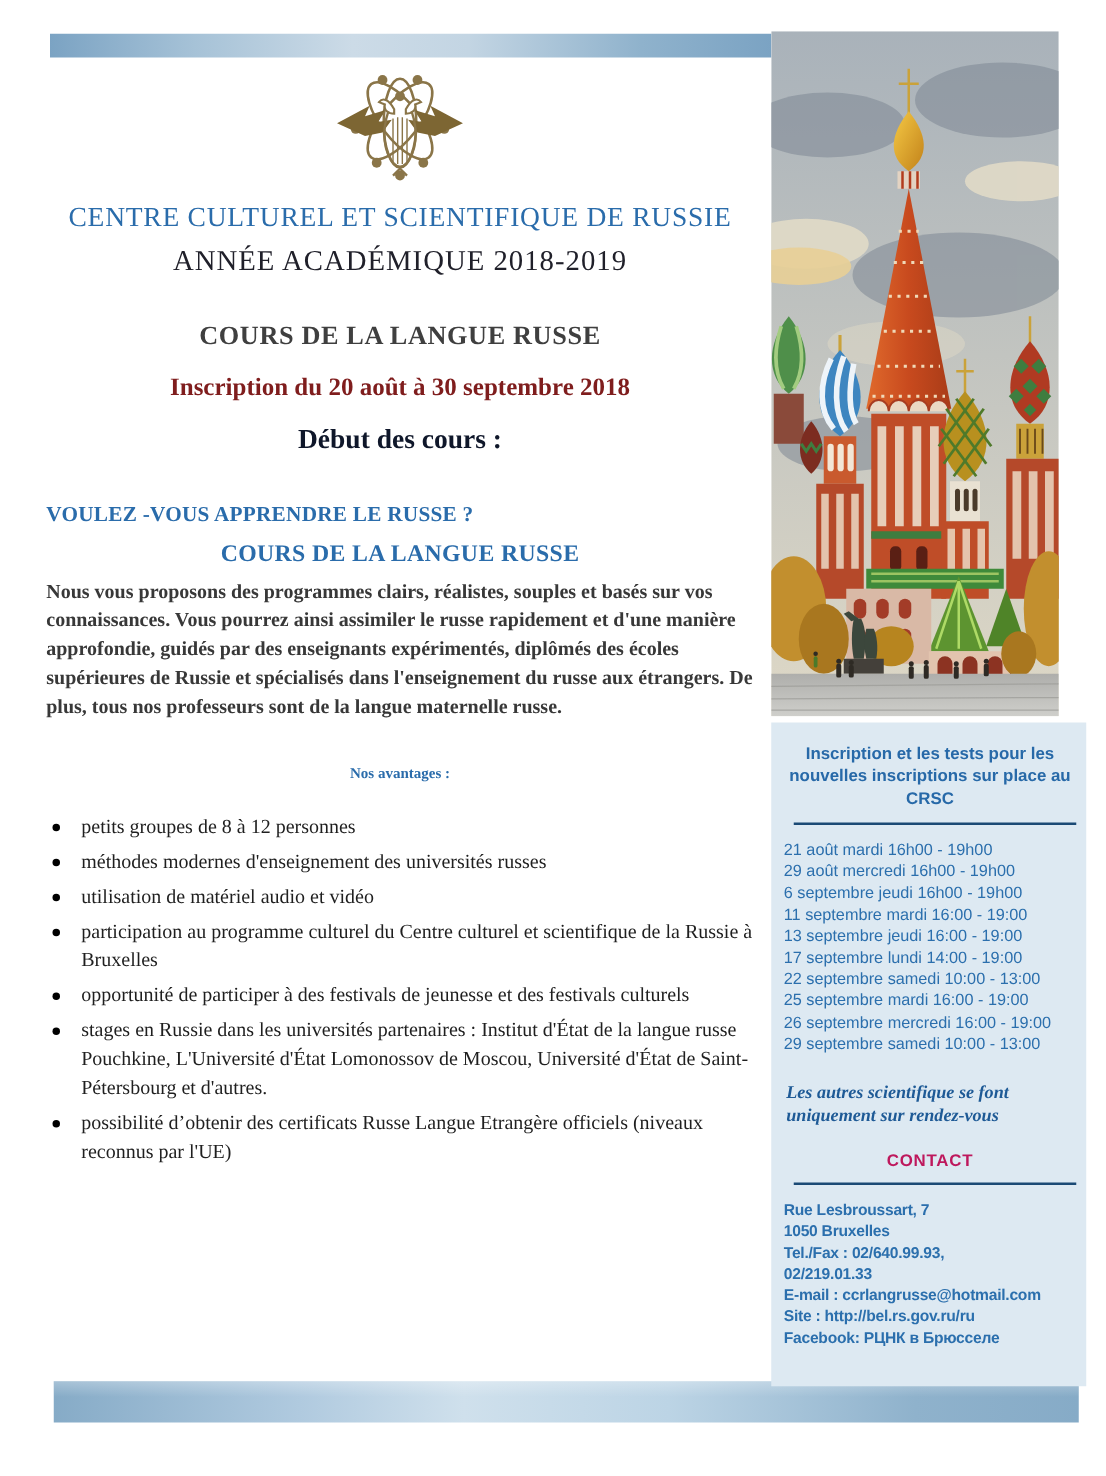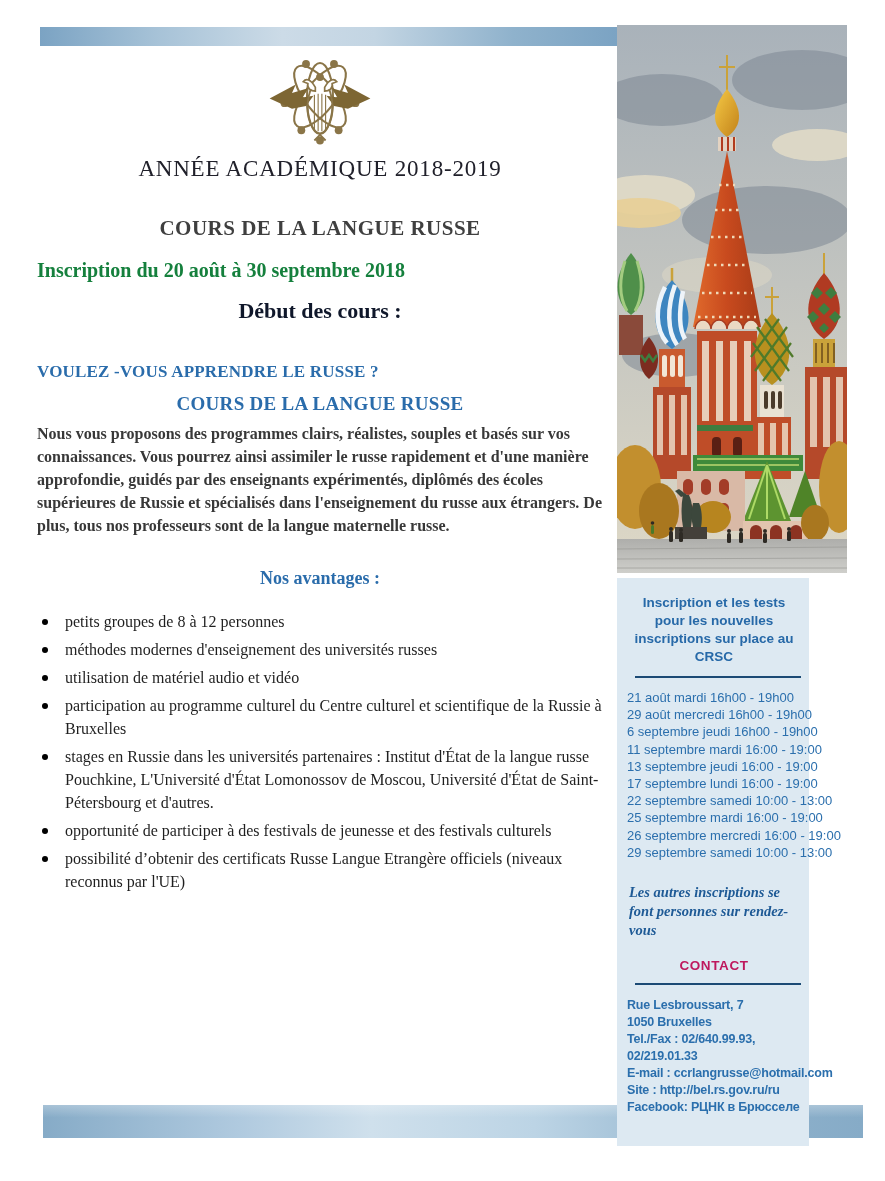--- a/index.html
+++ b/index.html
@@ -28,47 +28,47 @@
   }
   .year-title{
     margin:6px 0 0;text-align:center;color:#20202a;font-size:23px;font-weight:400;
     letter-spacing:.8px;line-height:29px;
   }
   .course-title{
     margin:32px 0 0;text-align:center;color:#3f3f3f;font-size:21px;font-weight:700;
     letter-spacing:.5px;line-height:26px;
   }
   .inscription-line{
-    margin:16px 0 0;color:#15803d;font-size:20px;font-weight:700;line-height:26px;
+    margin:16px 0 0;text-align:center;color:#7f1d1d;font-size:20px;font-weight:700;line-height:26px;
   }
   .start-line1{margin:14px 0 0;text-align:center;color:#0f172a;font-size:22px;font-weight:700;line-height:28px;}
   .start-line2{margin:2px 0 0;text-align:center;color:#2a6cab;font-size:22px;font-weight:700;line-height:28px;}
   .question-heading{
     margin:36px 0 0;color:#2a6cab;font-size:17px;font-weight:700;line-height:22px;letter-spacing:.2px;
   }
   .para{margin:6px 0 0;color:#383838;font-size:16px;font-weight:700;line-height:23px;}
   .course-heading-mid{
     margin:9px 0 0;text-align:center;color:#2a6cab;font-size:19px;font-weight:700;line-height:24px;letter-spacing:.3px;
   }
   .advantages-heading{
-    margin:30px 0 0;text-align:center;color:#2a6cab;font-size:18px;font-weight:700;line-height:23px;
+    margin:30px 0 0;text-align:center;color:#2a6cab;font-size:12px;font-weight:700;line-height:23px;
   }
   .bullet-list{margin:20px 0 0;padding:0;list-style:none;}
   .bullet-item{
     position:relative;padding-left:28px;margin:0 0 5px;color:#1f1f1f;
     font-size:16px;font-weight:400;line-height:23px;
   }
   .bullet-item::before{
     content:"";position:absolute;left:5px;top:9px;width:6px;height:6px;border-radius:50%;background:#000;
   }
   
   .sidebar{position:absolute;left:617px;top:25px;width:230px;}
   .photo{display:block;width:230px;height:548px;}
   .panel{
-    box-sizing:border-box;margin-top:5px;width:192px;min-height:525px;
+    box-sizing:border-box;margin-top:5px;width:252px;min-height:525px;
     background:#dde9f2;padding:16px 8px 30px 10px;
     font-family:"Liberation Sans","DejaVu Sans",sans-serif;
   }
   .panel-heading{
     color:#2769a8;font-weight:700;font-size:13.5px;line-height:18px;text-align:center;margin:0 2px;
   }
   .panel-rule{border:none;border-top:2px solid #1b4a75;margin:10px 0 11px 8px;}
   .schedule-line{color:#2b6fad;font-size:13px;line-height:17.2px;white-space:nowrap;}
   .note{
     font-family:"Liberation Serif","DejaVu Serif",serif;font-style:italic;font-weight:700;
@@ -125,37 +125,38 @@
           <line x1="54" y1="48" x2="54" y2="85"></line>
             <line x1="58" y1="47" x2="58" y2="87"></line>
           <line x1="62" y1="47" x2="62" y2="87"></line>
             <line x1="66" y1="48" x2="66" y2="85"></line>
         </g>
         <path d="M54,97 L60,91 L66,97" stroke-width="2"></path>
       </g>
     </svg>
   </div>
 
+  <h1 class="org-title">CENTRE  CULTUREL ET SCIENTIFIQUE DE RUSSIE</h1>
   <h2 class="year-title">ANNÉE ACADÉMIQUE 2018-2019</h2>
   <h3 class="course-title">COURS DE LA LANGUE RUSSE</h3>
   <p class="inscription-line">Inscription du 20 août à 30 septembre 2018</p>
   <p class="start-line1">Début des cours :</p>
 
   <h4 class="question-heading">VOULEZ -VOUS APPRENDRE LE RUSSE ?</h4>
   <h4 class="course-heading-mid">COURS DE LA LANGUE RUSSE</h4>
   <p class="para">Nous vous proposons des programmes clairs, réalistes, souples et basés sur vos connaissances. Vous pourrez ainsi assimiler le russe rapidement et d'une manière approfondie, guidés par des enseignants expérimentés, diplômés des écoles supérieures de Russie et spécialisés dans l'enseignement du russe aux étrangers. De plus, tous nos professeurs sont de la langue maternelle russe.</p>
 
   <h4 class="advantages-heading">Nos avantages :</h4>
   <ul class="bullet-list">
     <li class="bullet-item">petits groupes de 8 à 12 personnes</li>
     <li class="bullet-item">méthodes modernes d'enseignement des universités russes</li>
     <li class="bullet-item">utilisation de matériel audio et vidéo</li>
     <li class="bullet-item">participation au programme culturel du Centre culturel et scientifique de la Russie à Bruxelles</li>
+    <li class="bullet-item">opportunité de participer à des festivals de jeunesse et des festivals culturels</li>
     <li class="bullet-item">stages en Russie dans les universités partenaires :  Institut d'État de la langue russe Pouchkine, L'Université d'État Lomonossov de Moscou, Université d'État de Saint-Pétersbourg et d'autres.</li>
-    <li class="bullet-item">opportunité de participer à des festivals de jeunesse et des festivals culturels</li>
     <li class="bullet-item">possibilité d’obtenir des certificats Russe Langue Etrangère officiels (niveaux reconnus par l'UE)</li>
   </ul>
 </div>
 
 <div class="sidebar">
 
   <svg class="photo" role="img" viewBox="0 0 230 548" preserveAspectRatio="none" aria-label="Cathédrale Saint-Basile, Place Rouge, Moscou">
     <defs>
       <linearGradient id="sky" x1="0" y1="0" x2="0" y2="1">
         <stop offset="0" stop-color="#a9b2ba"></stop>
@@ -381,27 +382,27 @@
 
   <div class="panel">
     <div class="panel-heading">Inscription et les tests pour les nouvelles inscriptions sur place au CRSC</div>
     <hr class="panel-rule">
     <div>
       <div class="schedule-line">21 août mardi 16h00 - 19h00</div>
       <div class="schedule-line">29 août mercredi 16h00 - 19h00</div>
       <div class="schedule-line">6 septembre jeudi  16h00 - 19h00</div>
       <div class="schedule-line">11 septembre mardi 16:00 - 19:00</div>
       <div class="schedule-line">13 septembre jeudi  16:00 - 19:00</div>
-      <div class="schedule-line">17 septembre lundi 16:00 - 19:00</div>
+      <div class="schedule-line">17 septembre lundi 14:00 - 19:00</div>
       <div class="schedule-line">22 septembre samedi 10:00 - 13:00</div>
       <div class="schedule-line">25 septembre mardi 16:00 - 19:00</div>
       <div class="schedule-line">26 septembre mercredi 16:00 - 19:00</div>
       <div class="schedule-line">29 septembre samedi 10:00 - 13:00</div>
     </div>
-    <div class="note">Les autres inscriptions se font personnes sur rendez-vous</div>
+    <div class="note">Les autres scientifique se font uniquement sur rendez-vous</div>
     <div class="contact-heading">CONTACT</div>
     <hr class="panel-rule">
     <div class="contact-block">
       <div class="contact-line">Rue Lesbroussart, 7</div>
       <div class="contact-line">1050 Bruxelles</div>
       <div class="contact-line">Tel./Fax : 02/640.99.93,</div>
       <div class="contact-line">02/219.01.33</div>
       <div class="contact-line">E-mail : ccrlangrusse@hotmail.com</div>
       <div class="contact-line">Site : http://bel.rs.gov.ru/ru</div>
       <div class="contact-line">Facebook: РЦНК в Брюсселе</div>

